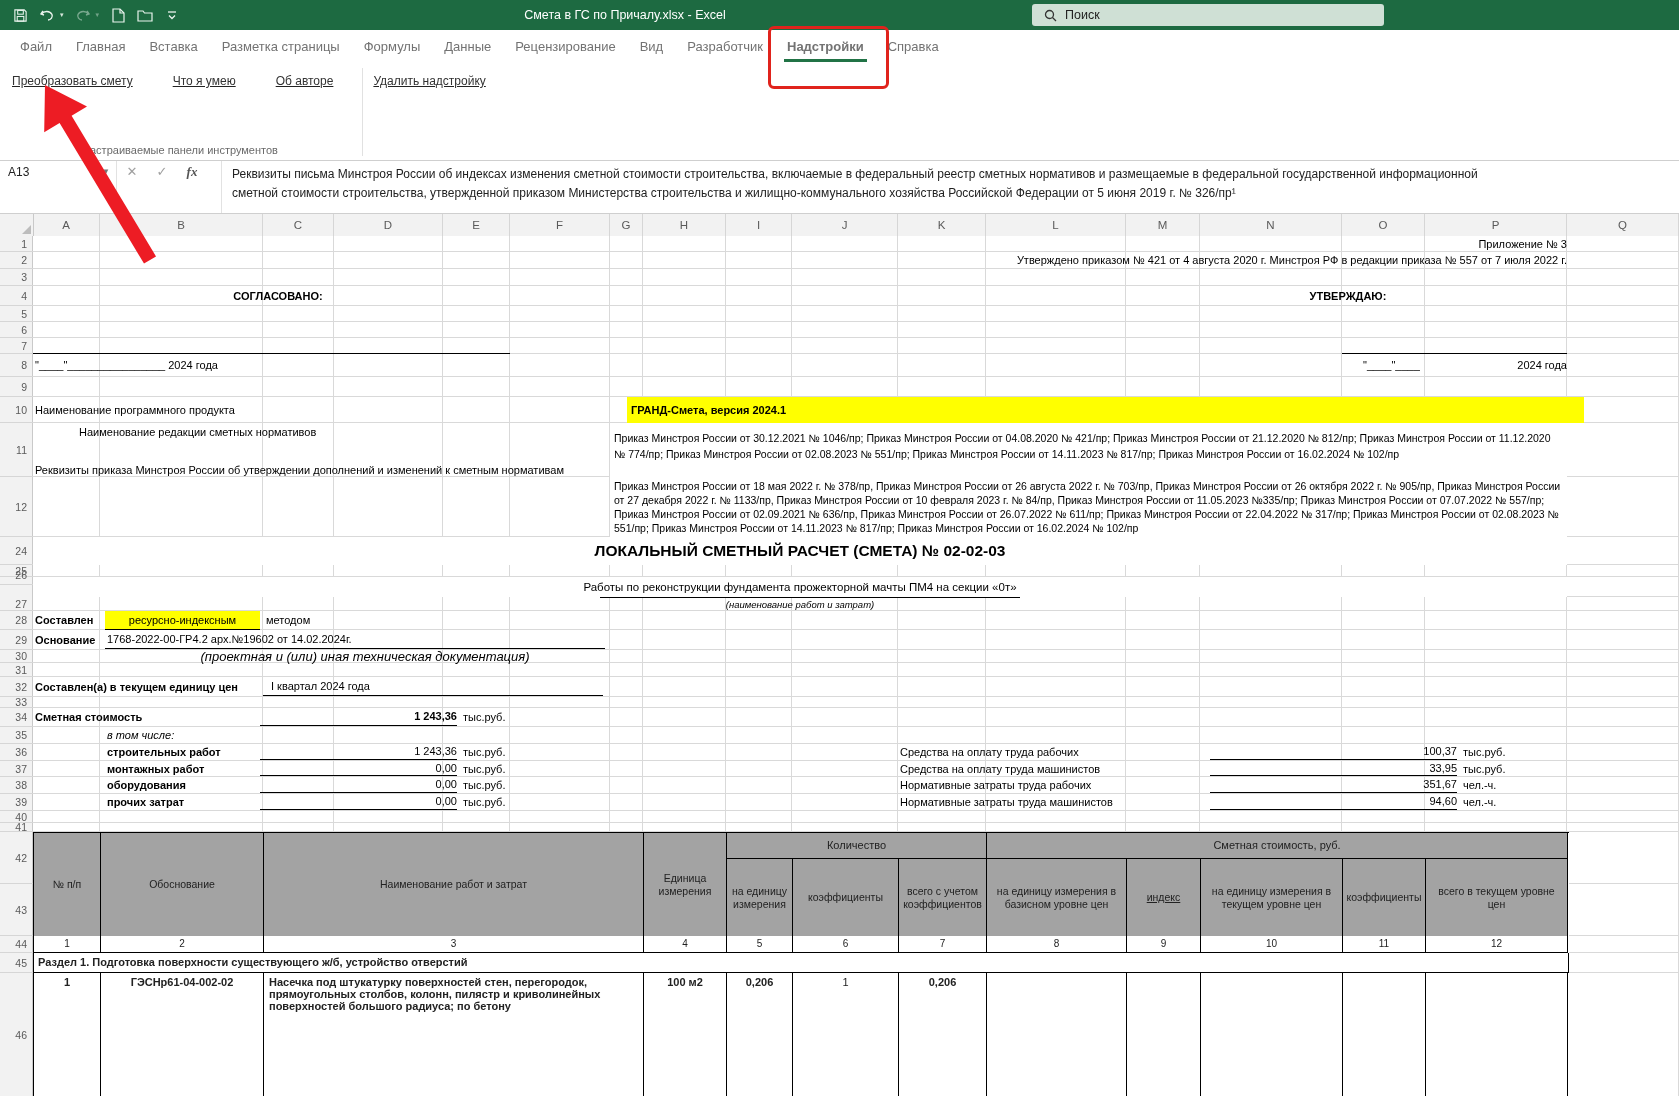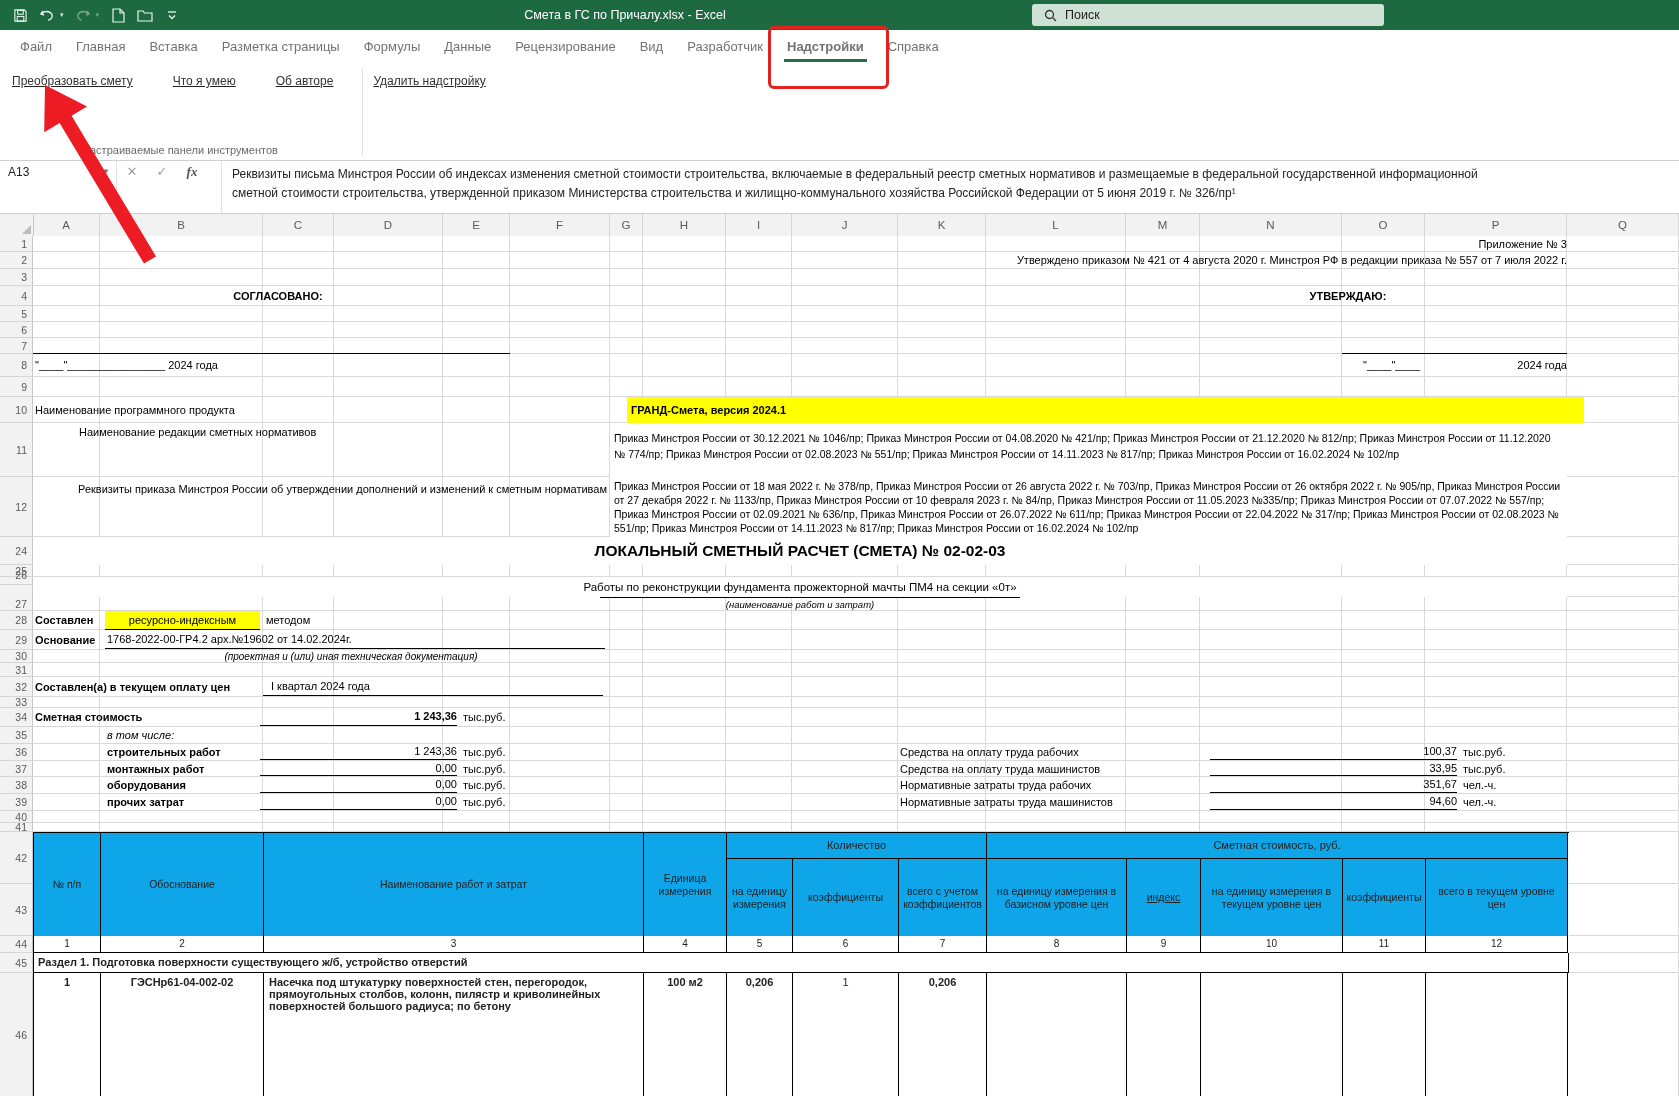--- a/index.html
+++ b/index.html
@@ -48,21 +48,21 @@
   .hline{position:absolute;left:0;right:0;height:1px;background:#d9d9d9;z-index:1;}
   .ct{position:absolute;z-index:2;font-size:11px;color:#000;white-space:nowrap;}
   .wrap{white-space:normal;}
   .b{font-weight:700;} .i{font-style:italic;} .cen{text-align:center;} .rt{text-align:right;}
   .ul{border-bottom:1px solid #000;box-sizing:border-box;}
   .yellow{background:#ffff00;} .wbg{background:#fff;}
   .sigline{position:absolute;height:0;border-top:1px solid #000;z-index:2;}
   
   .thead{position:absolute;left:0;top:596px;width:1536px;height:106px;z-index:3;background:#fff;
          border-top:1px solid #000;border-left:1px solid #000;box-sizing:border-box;}
-  .th{position:absolute;box-sizing:border-box;border-right:1px solid #000;border-bottom:1px solid #000;background:#0ea5e9;
+  .th{position:absolute;box-sizing:border-box;border-right:1px solid #000;border-bottom:1px solid #000;background:#a3a3a3;
       display:flex;align-items:center;justify-content:center;text-align:center;font-size:10.5px;line-height:1.2;padding:1px 3px;}
   .tnums{position:absolute;left:0;top:700px;width:1536px;height:17px;z-index:3;border-left:1px solid #000;box-sizing:border-box;background:#fff;}
   .tnum{position:absolute;top:0;height:17px;box-sizing:border-box;border-right:1px solid #000;border-bottom:1px solid #000;
         text-align:center;font-size:10px;line-height:15px;background:#fff;}
   .tsection{position:absolute;left:0;top:717px;width:1536px;height:20px;z-index:3;background:#fff;box-sizing:border-box;
             border-left:1px solid #000;border-right:1px solid #000;border-bottom:1px solid #000;
             font-weight:700;font-size:11px;line-height:19px;padding-left:4px;}
   .titem{position:absolute;left:0;top:737px;width:1536px;height:125px;z-index:3;background:#fff;border-left:1px solid #000;box-sizing:border-box;}
   .icell{position:absolute;top:0;height:125px;box-sizing:border-box;border-right:1px solid #000;
          font-size:11px;font-weight:700;text-align:center;padding-top:3px;}
@@ -294,37 +294,37 @@
       <div class="ct" style="left:2px;top:118px;height:23px;line-height:23px;">"____"________________ 2024 года</div>
       <div class="ct" style="left:1330px;top:118px;height:23px;line-height:23px;">"____"____</div>
       <div class="ct rt" style="right:112px;top:118px;height:23px;line-height:23px;">2024 года</div>
 
       <div class="ct" style="left:2px;top:161px;height:26px;line-height:26px;">Наименование программного продукта</div>
       <div class="ct b yellow" style="left:577px;width:957px;top:161px;height:26px;line-height:26px;padding-left:4px;box-sizing:border-box;margin-left:17px;">ГРАНД-Смета, версия 2024.1</div>
 
       <div class="ct" style="left:2px;top:190px;width:560px;padding-left:44px;">Наименование редакции сметных нормативов</div>
       <div class="ct wrap wbg" style="left:577px;width:957px;top:187px;height:54px;font-size:10.5px;line-height:1.55;padding:7px 4px 0;box-sizing:border-box;overflow:hidden;">Приказ Минстроя России от 30.12.2021 № 1046/пр; Приказ Минстроя России от 04.08.2020 № 421/пр; Приказ Минстроя России от 21.12.2020 № 812/пр; Приказ Минстроя России от 11.12.2020 № 774/пр; Приказ Минстроя России от 02.08.2023 № 551/пр; Приказ Минстроя России от 14.11.2023 № 817/пр; Приказ Минстроя России от 16.02.2024 № 102/пр</div>
 
-      <div class="ct" style="left:2px;top:247px;width:572px;text-align:right;">Реквизиты приказа  Минстроя России  об утверждении дополнений и изменений к сметным нормативам</div>
+      <div class="ct" style="left:2px;top:228px;width:572px;">Реквизиты приказа  Минстроя России  об утверждении дополнений и изменений к сметным нормативам</div>
       <div class="ct wrap wbg" style="left:577px;width:957px;top:241px;height:60px;font-size:10.5px;line-height:14px;padding:2px 4px 0;box-sizing:border-box;overflow:hidden;">Приказ Минстроя России от 18 мая 2022 г. № 378/пр, Приказ Минстроя России от 26 августа 2022 г. № 703/пр, Приказ Минстроя России от 26 октября 2022 г. № 905/пр, Приказ Минстроя России от 27 декабря 2022 г. № 1133/пр, Приказ Минстроя России от 10 февраля 2023 г. № 84/пр, Приказ Минстроя России от 11.05.2023 №335/пр; Приказ Минстроя России от 07.07.2022 № 557/пр; Приказ Минстроя России от 02.09.2021 № 636/пр, Приказ Минстроя России от 26.07.2022 № 611/пр; Приказ Минстроя России от 22.04.2022 № 317/пр; Приказ Минстроя России от 02.08.2023 № 551/пр; Приказ Минстроя России от 14.11.2023 № 817/пр; Приказ Минстроя России от 16.02.2024 № 102/пр</div>
 
       <div class="ct b cen wbg" style="left:0;width:1534px;top:301px;height:28px;line-height:28px;font-size:15.5px;">ЛОКАЛЬНЫЙ СМЕТНЫЙ РАСЧЕТ (СМЕТА) № 02-02-03</div>
       <div class="ct cen wbg" style="left:0;width:1534px;top:341px;height:20px;line-height:20px;font-size:11.5px;">Работы по реконструкции фундамента прожекторной мачты ПМ4 на секции «0т»</div>
       <div class="sigline" style="left:567px;width:420px;top:361px;"></div>
       <div class="ct i cen" style="left:0;width:1534px;top:362px;height:13px;line-height:13px;font-size:9.5px;">(наименование работ и затрат)</div>
 
       <div class="ct b" style="left:2px;top:375px;height:19px;line-height:19px;">Составлен</div>
       <div class="ct cen yellow ul" style="left:72px;width:155px;top:375px;height:19px;line-height:18px;">ресурсно-индексным</div>
       <div class="ct" style="left:233px;top:375px;height:19px;line-height:19px;">методом</div>
 
       <div class="ct b" style="left:2px;top:394px;height:20px;line-height:20px;">Основание</div>
       <div class="ct ul" style="left:72px;width:500px;top:394px;height:19px;line-height:18px;padding-left:2px;">1768-2022-00-ГР4.2 арх.№19602 от 14.02.2024г.</div>
-      <div class="ct i cen" style="left:68px;width:500px;top:414px;height:13px;line-height:13px;font-size:10px;">(проектная и (или) иная техническая документация)</div>
-
-      <div class="ct b" style="left:2px;top:441px;height:20px;line-height:20px;">Составлен(а) в текущем оплату цен</div>
+      <div class="ct i cen" style="left:82px;width:500px;top:414px;height:13px;line-height:13px;font-size:13px;">(проектная и (или) иная техническая документация)</div>
+
+      <div class="ct b" style="left:2px;top:441px;height:20px;line-height:20px;">Составлен(а) в текущем единицу цен</div>
       <div class="ct ul" style="left:230px;width:340px;top:441px;height:19px;line-height:18px;padding-left:8px;">I квартал 2024 года</div>
 
       <div class="ct b" style="left:2px;top:472px;height:19px;line-height:19px;">Сметная стоимость</div>
       <div class="ct b rt ul" style="left:227px;width:197px;top:472px;height:18px;line-height:17px;">1 243,36</div>
       <div class="ct" style="left:430px;top:472px;height:19px;line-height:19px;">тыс.руб.</div>
       <div class="ct i" style="left:74px;top:491px;height:17px;line-height:17px;">в том числе:</div>
 
       <div class="ct b" style="left:74px;top:508px;height:17px;line-height:17px;">строительных работ</div>
       <div class="ct rt ul" style="left:227px;width:197px;top:508px;height:16px;line-height:15px;">1 243,36</div>
       <div class="ct" style="left:430px;top:508px;height:17px;line-height:17px;">тыс.руб.</div>

